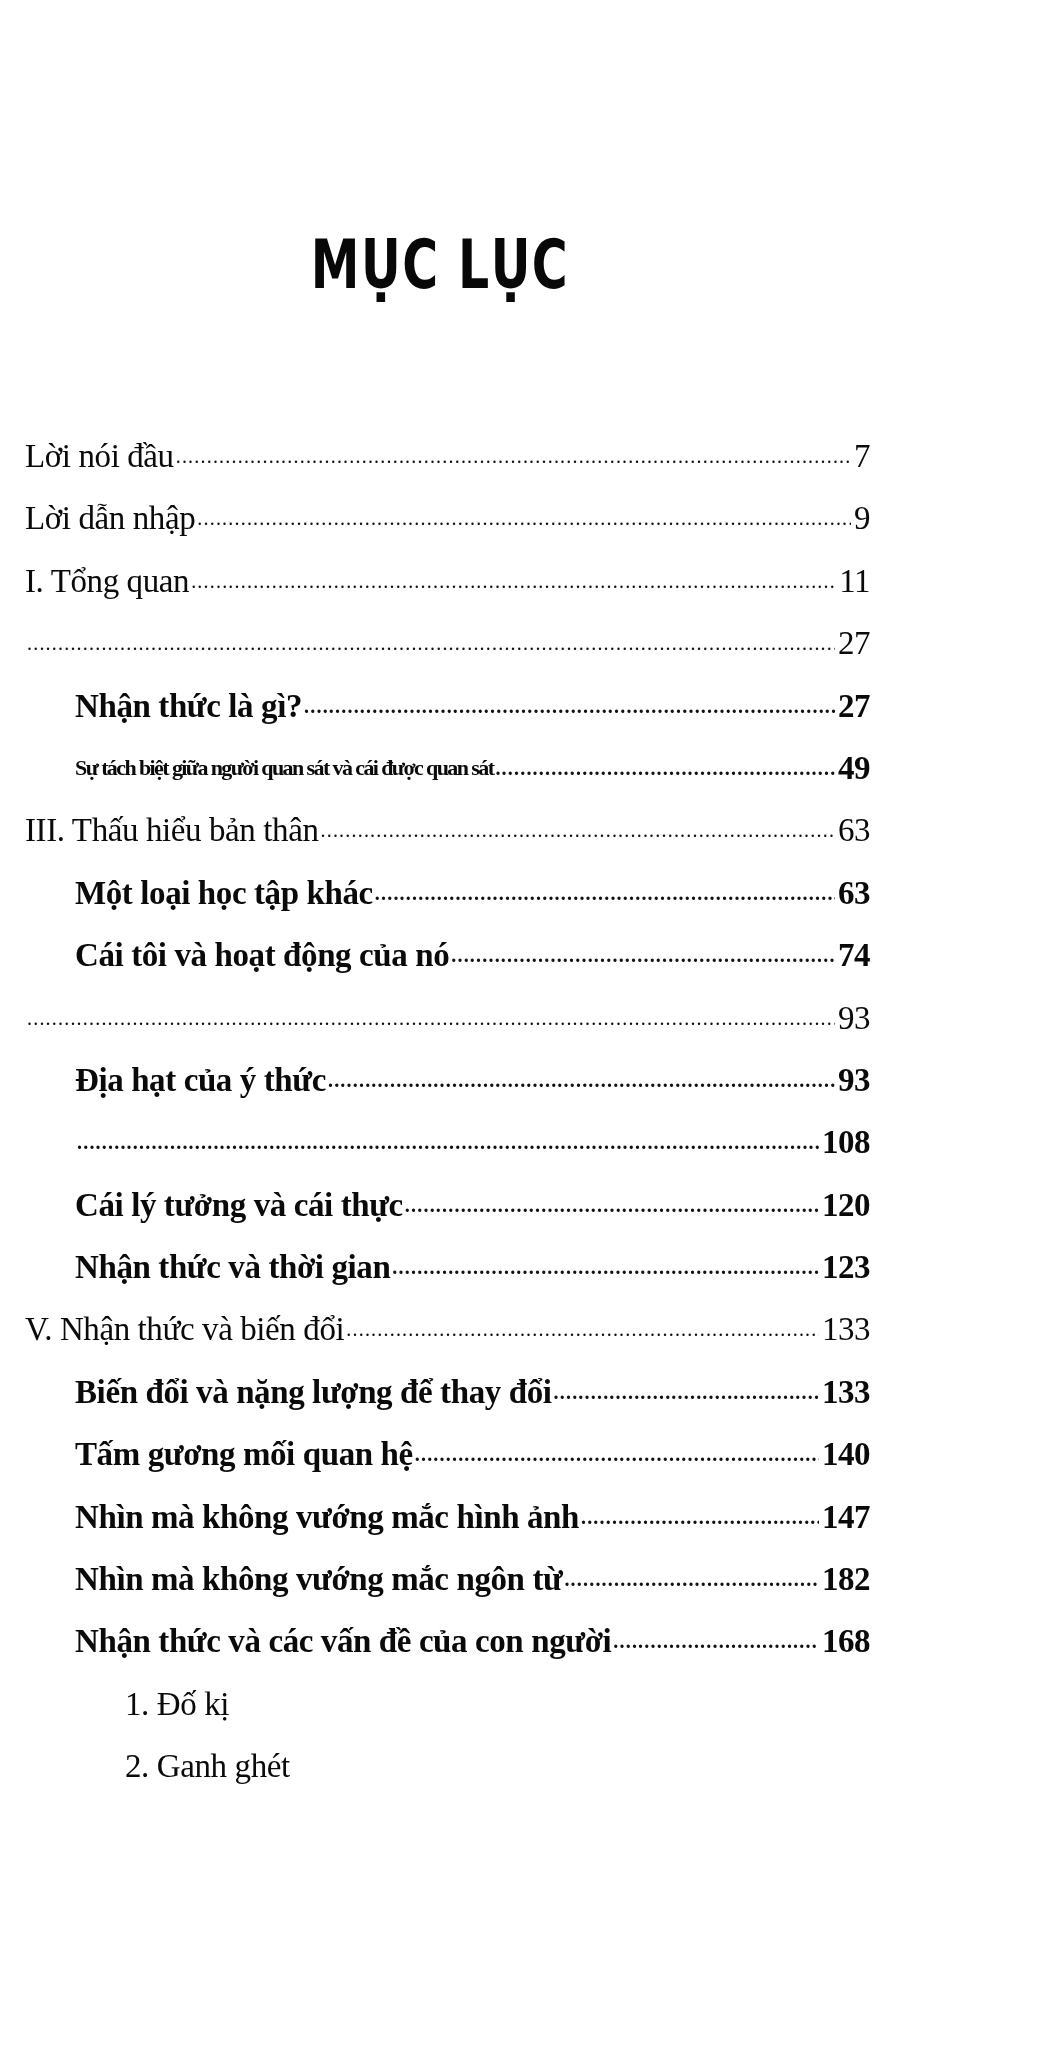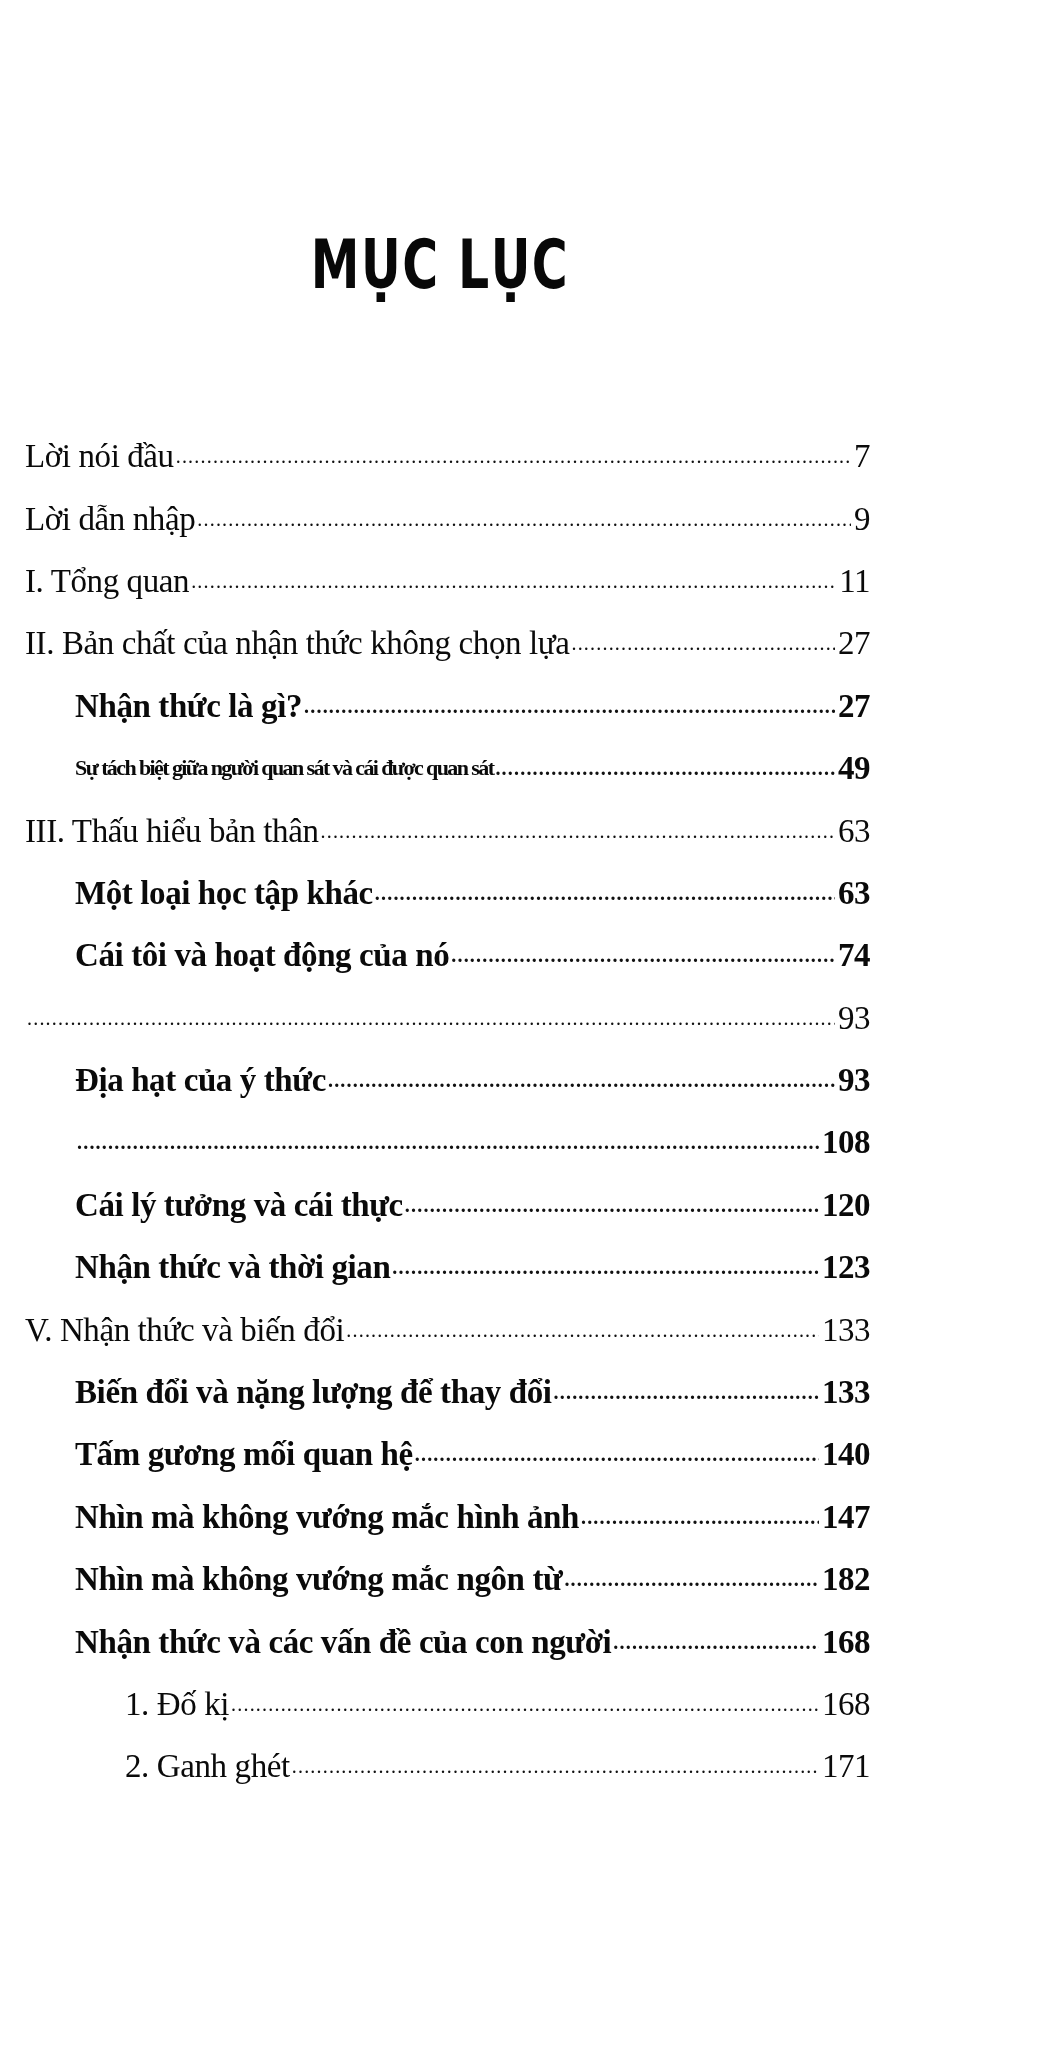--- a/index.html
+++ b/index.html
@@ -33,30 +33,30 @@
       position: absolute;
       top: 425px;
       left: 25px;
       width: 845px;
       margin: 0;
       padding: 0;
       list-style: none;
     }
     .toc-row {
       display: flex;
-      align-items: center;
+      align-items: flex-start;
       height: 62.4px;
       font-family: "Liberation Serif", serif;
       font-size: 33px;
       line-height: 62px;
       white-space: nowrap;
       overflow: hidden;
     }
     .toc-row.level-1 { padding-left: 50px; font-weight: bold; }
-    .toc-row.level-2 { padding-left: 100px; }
+    .toc-row.level-2 { padding-left: 100px; flex-direction: column; }
     .toc-label {
       flex: 0 0 auto;
       letter-spacing: -0.4px;
     }
     .toc-row.tight .toc-label {
       letter-spacing: -1.6px;
       font-size: 22px;
     }
     .toc-leader {
       flex: 1 1 auto;
@@ -91,21 +91,20 @@
     <span class="toc-label">Lời dẫn nhập</span>
     <span class="toc-leader"></span>
     <span class="toc-page">9</span>
   </li>
   <li class="toc-row level-0">
     <span class="toc-label">I. Tổng quan</span>
     <span class="toc-leader"></span>
     <span class="toc-page">11</span>
   </li>
   <li class="toc-row level-0">
-    <span class="toc-label">II. Bản chất của nhận thức không chọn lựa</span>
     <span class="toc-leader"></span>
     <span class="toc-page">27</span>
   </li>
   <li class="toc-row level-1">
     <span class="toc-label">Nhận thức là gì?</span>
     <span class="toc-leader"></span>
     <span class="toc-page">27</span>
   </li>
   <li class="toc-row level-1 tight">
     <span class="toc-label">Sự tách biệt giữa người quan sát và cái được quan sát</span>

